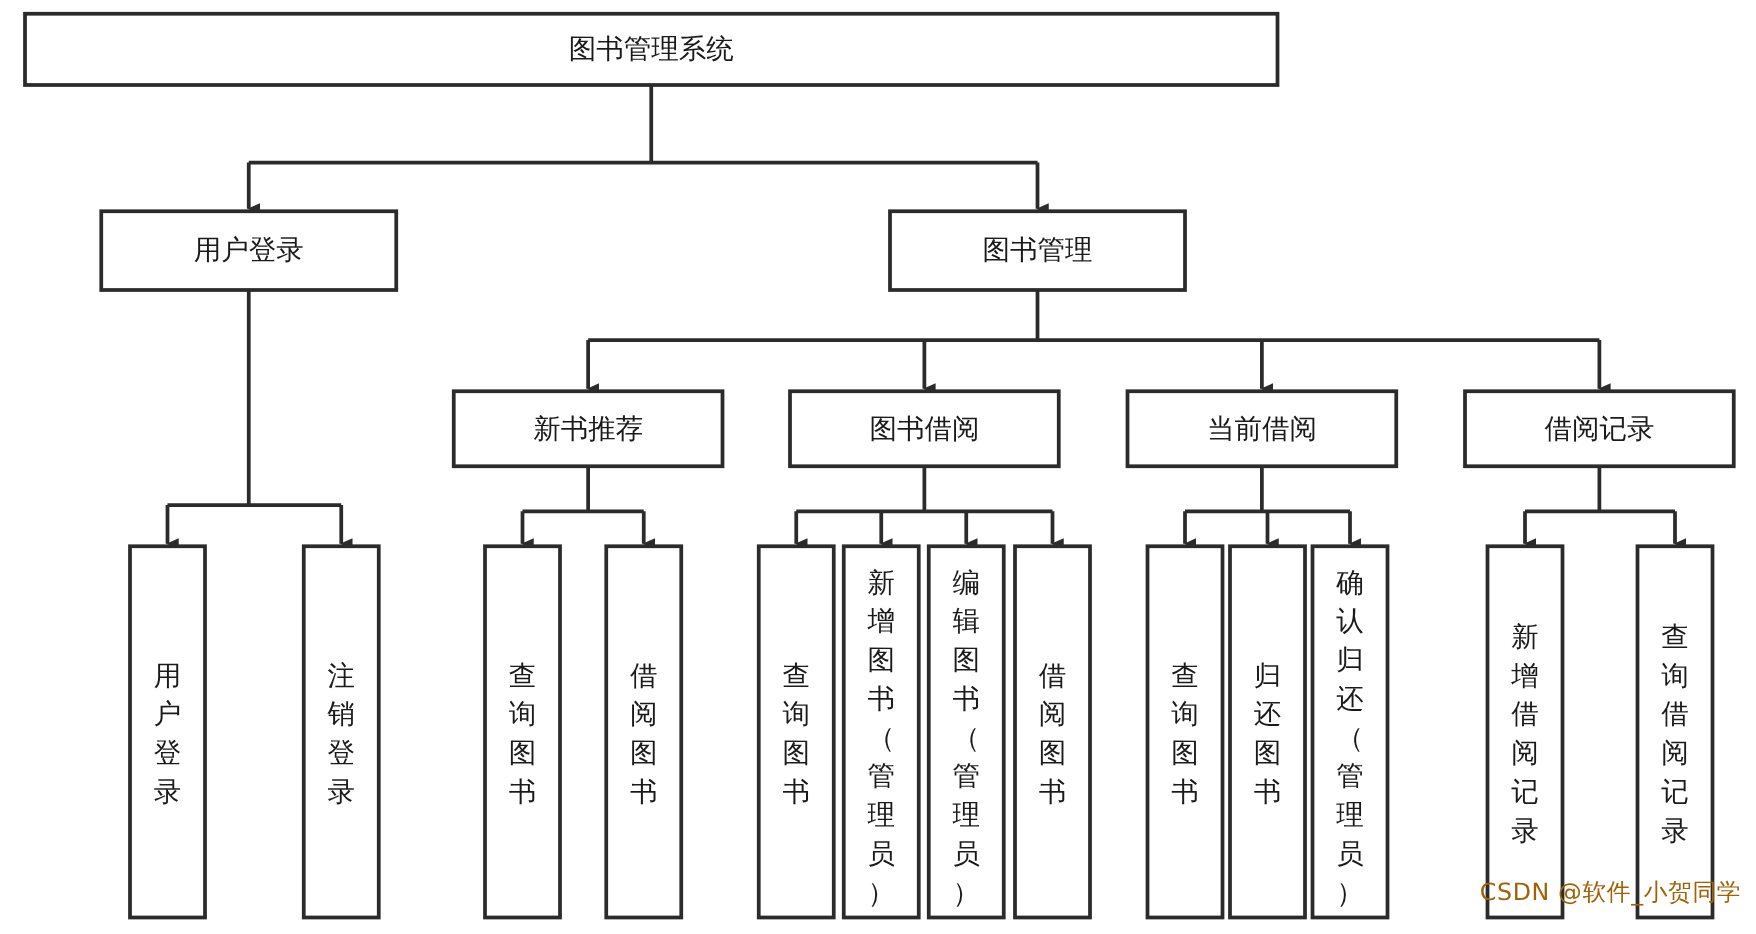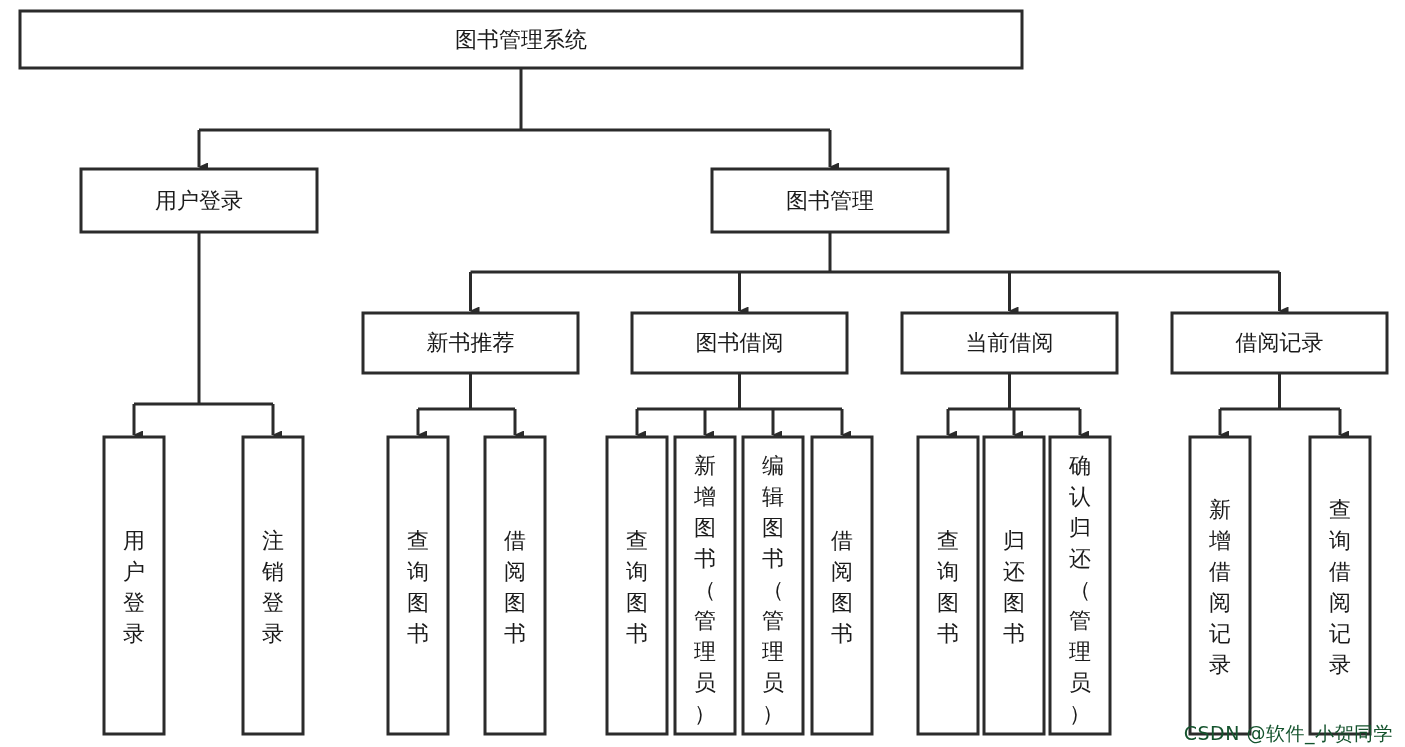--- a/index.html
+++ b/index.html
@@ -48,24 +48,24 @@
   }
   .node-label-vertical {
     font-family: "DejaVu Sans", "Liberation Sans", sans-serif;
     fill: #1a1a1a;
     font-size: 22px;
     text-anchor: middle;
   }
   .watermark {
     position: absolute;
     right: 12px;
-    bottom: 0;
+    bottom: 20px;
     font-family: "DejaVu Sans", "Liberation Sans", sans-serif;
     font-size: 19px;
-    color: #14532d;
+    color: #a16207;
     letter-spacing: 0.5px;
     white-space: nowrap;
     user-select: none;
   }
 </style>
 </head>
 <body>
 
 <div id="diagram-root">
 

